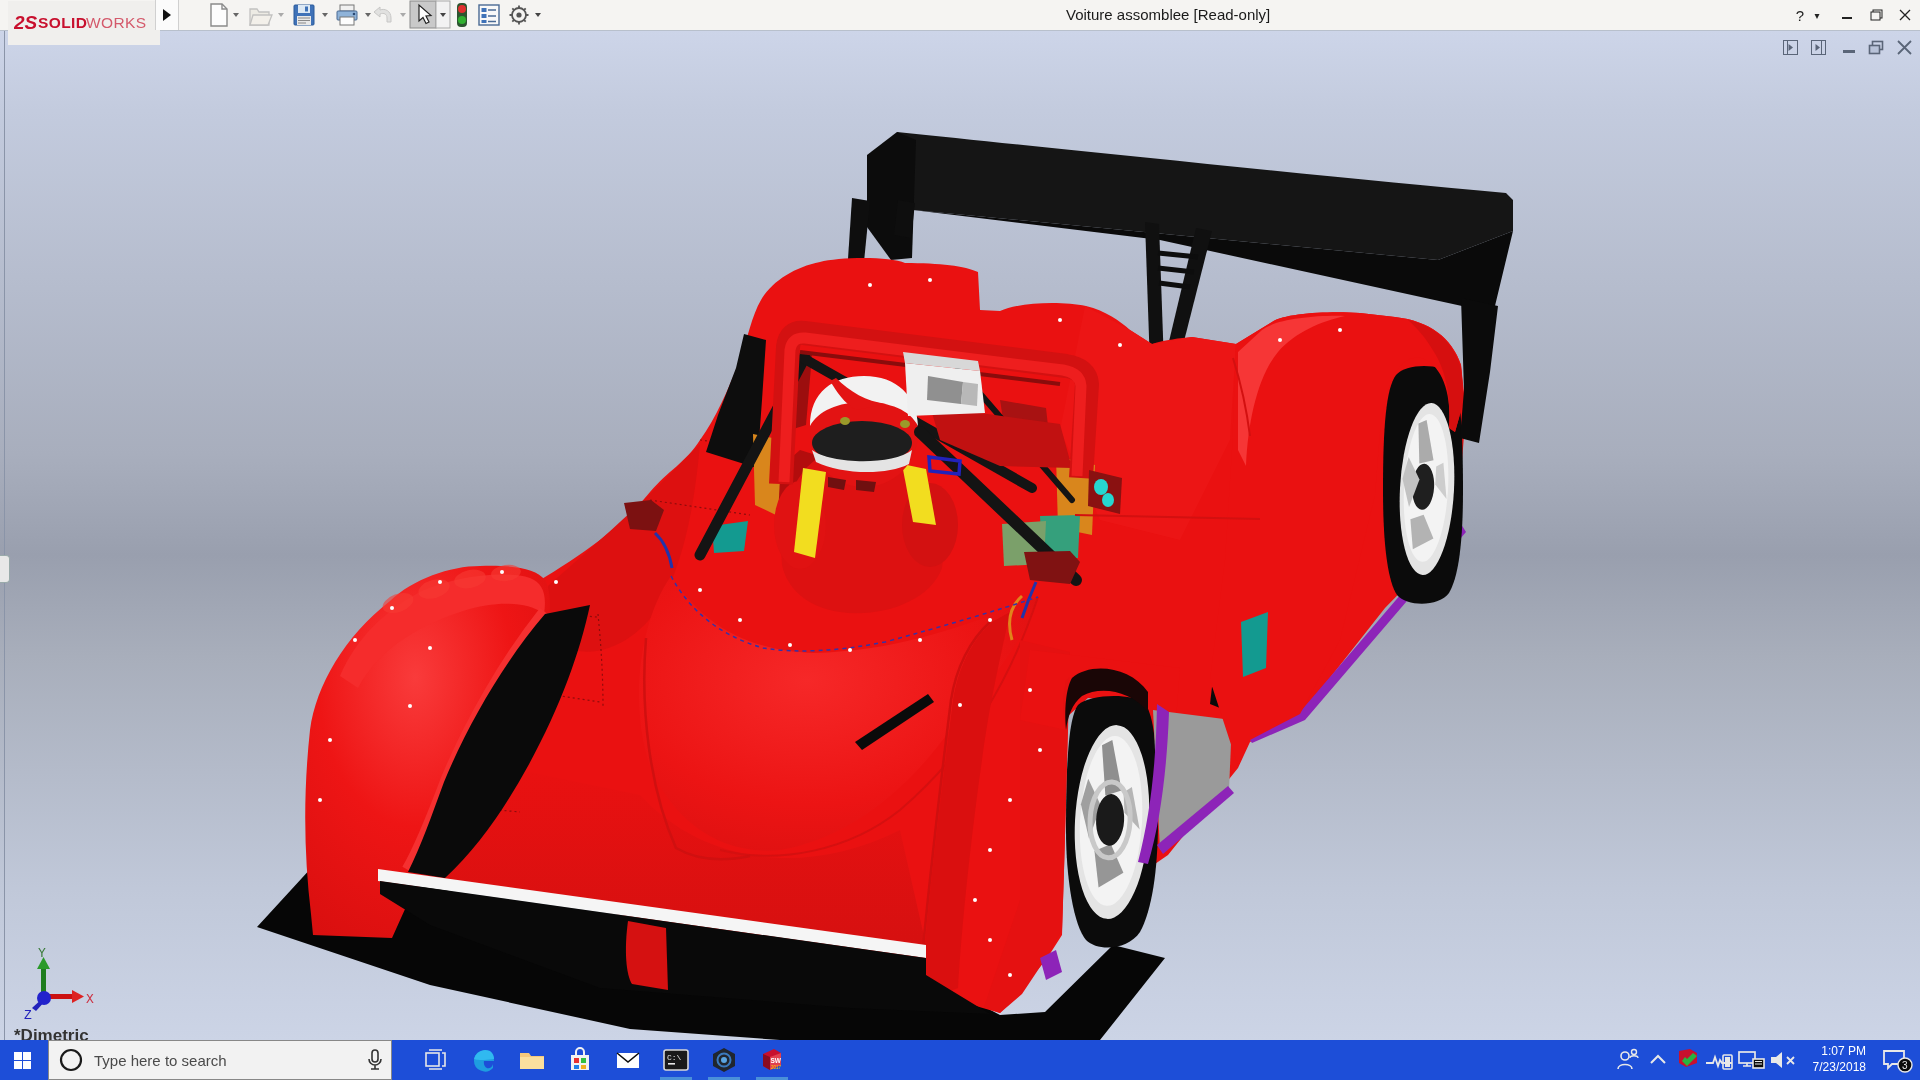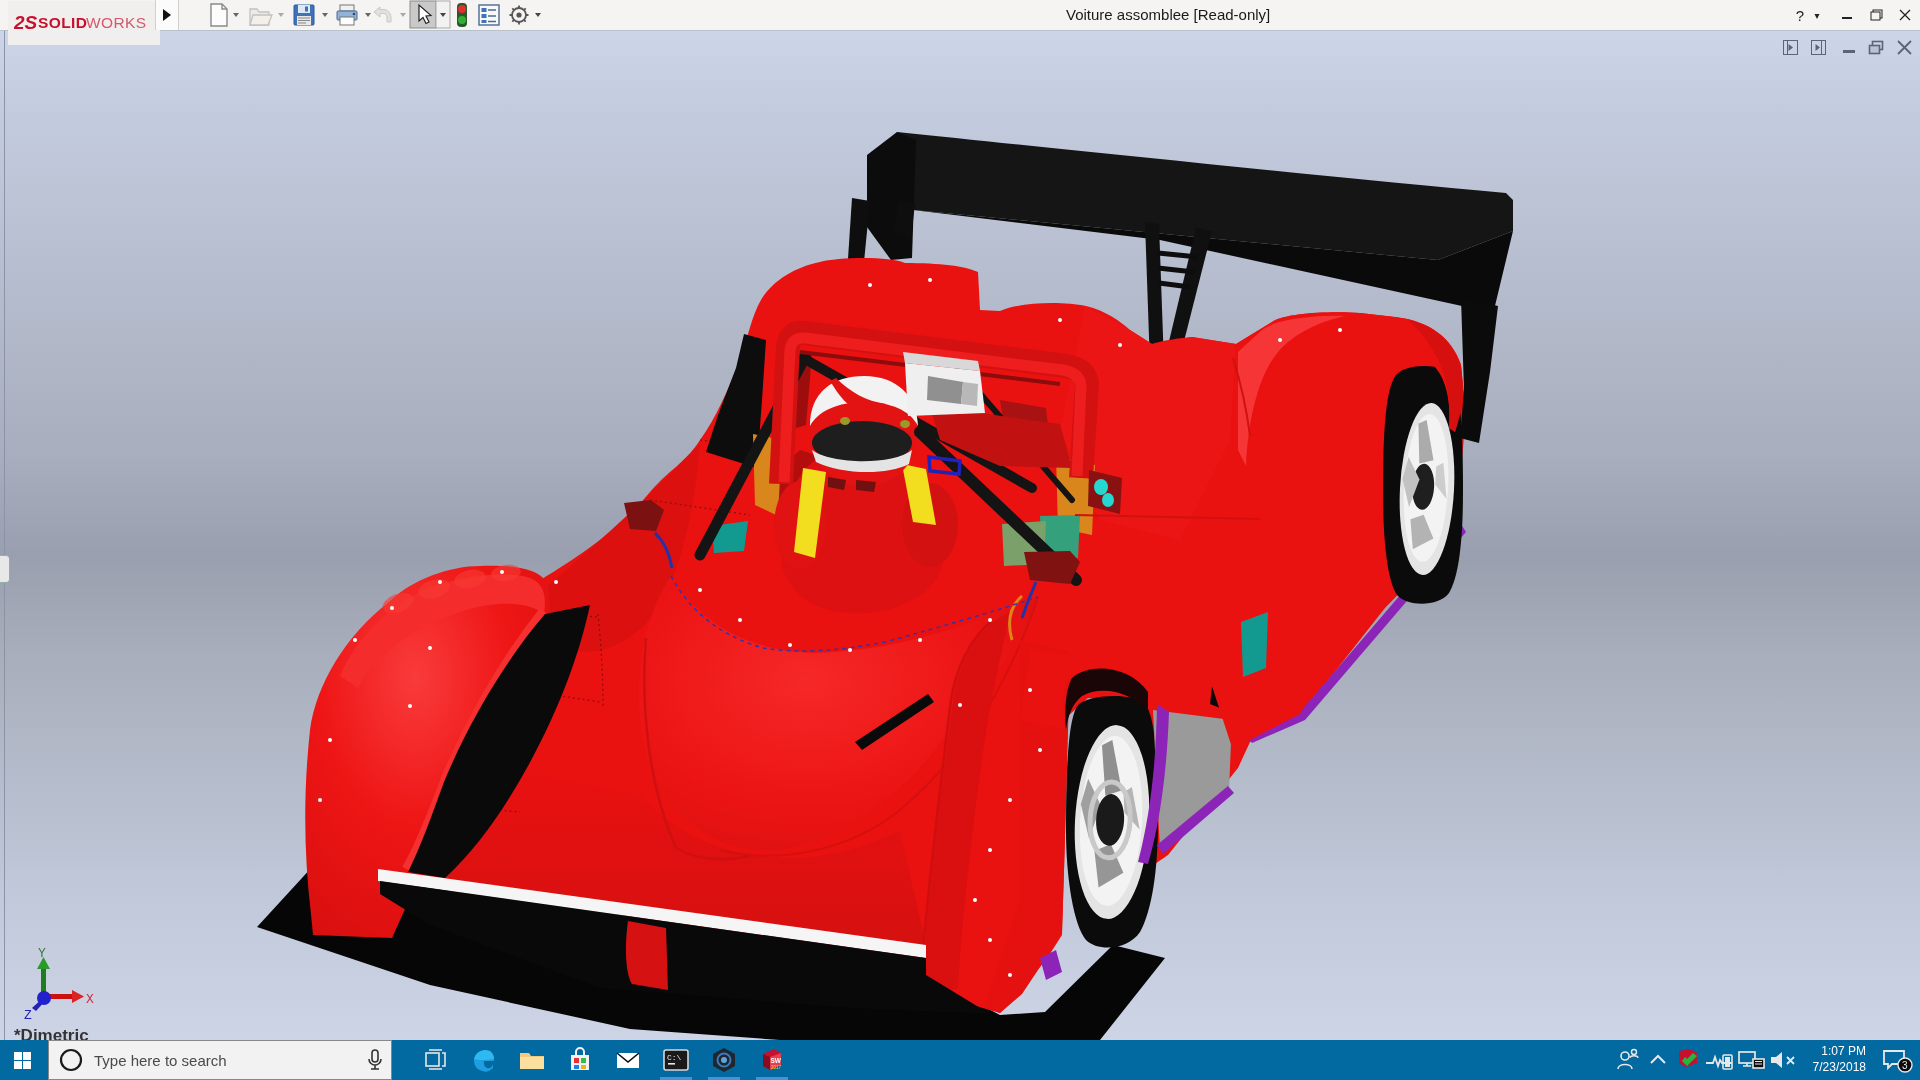--- a/index.html
+++ b/index.html
@@ -11,21 +11,21 @@
 #title{position:absolute;left:1066px;top:0;width:200px;height:30px;text-align:right;line-height:30px;font-size:15px;color:#1a1a1a;white-space:nowrap;}
 .winbtn{position:absolute;top:0;height:30px;width:30px;display:flex;align-items:center;justify-content:center;color:#222;font-size:15px;}
 
 #viewport{position:absolute;left:0;top:30px;width:1920px;height:1010px;
 background:linear-gradient(to bottom,#cdd5e9 0%,#c3cbde 8%,#a8aebd 42%,#999fae 52%,#a8aebb 62%,#c0c8d9 85%,#ccd4e6 100%);}
 #vpborder{position:absolute;left:4px;top:30px;width:1px;height:1010px;background:#8a94a8;}
 #lefttab{position:absolute;left:0px;top:555px;width:9px;height:26px;background:#e8e8e8;border:1px solid #9aa;border-left:none;border-radius:0 4px 4px 0;}
 #dimetric{position:absolute;left:14px;top:1026px;font-size:17px;color:#333;font-weight:bold;}
 .vpctl{position:absolute;top:40px;color:#5a6578;font-size:14px;}
 
-#taskbar{position:absolute;left:0;top:1040px;width:1920px;height:40px;background:#0369a1;}
+#taskbar{position:absolute;left:0;top:1040px;width:1920px;height:40px;background:#1d4ed8;}
 #searchbox{position:absolute;left:48px;top:0px;width:344px;height:40px;background:#f2f2f2;border:1px solid #888;box-sizing:border-box;display:flex;align-items:center;}
 #searchbox span.txt{color:#4a4a4a;font-size:15px;margin-left:10px;}
 .tbicon{position:absolute;top:0;width:44px;height:40px;display:flex;align-items:center;justify-content:center;}
 #tray{position:absolute;right:0;top:0;height:40px;display:flex;align-items:center;}
 #clock{color:#fff;font-size:12px;text-align:right;line-height:1.3;margin:0 12px;}
 </style>
 </head>
 <body>
 <div id="root">
 

